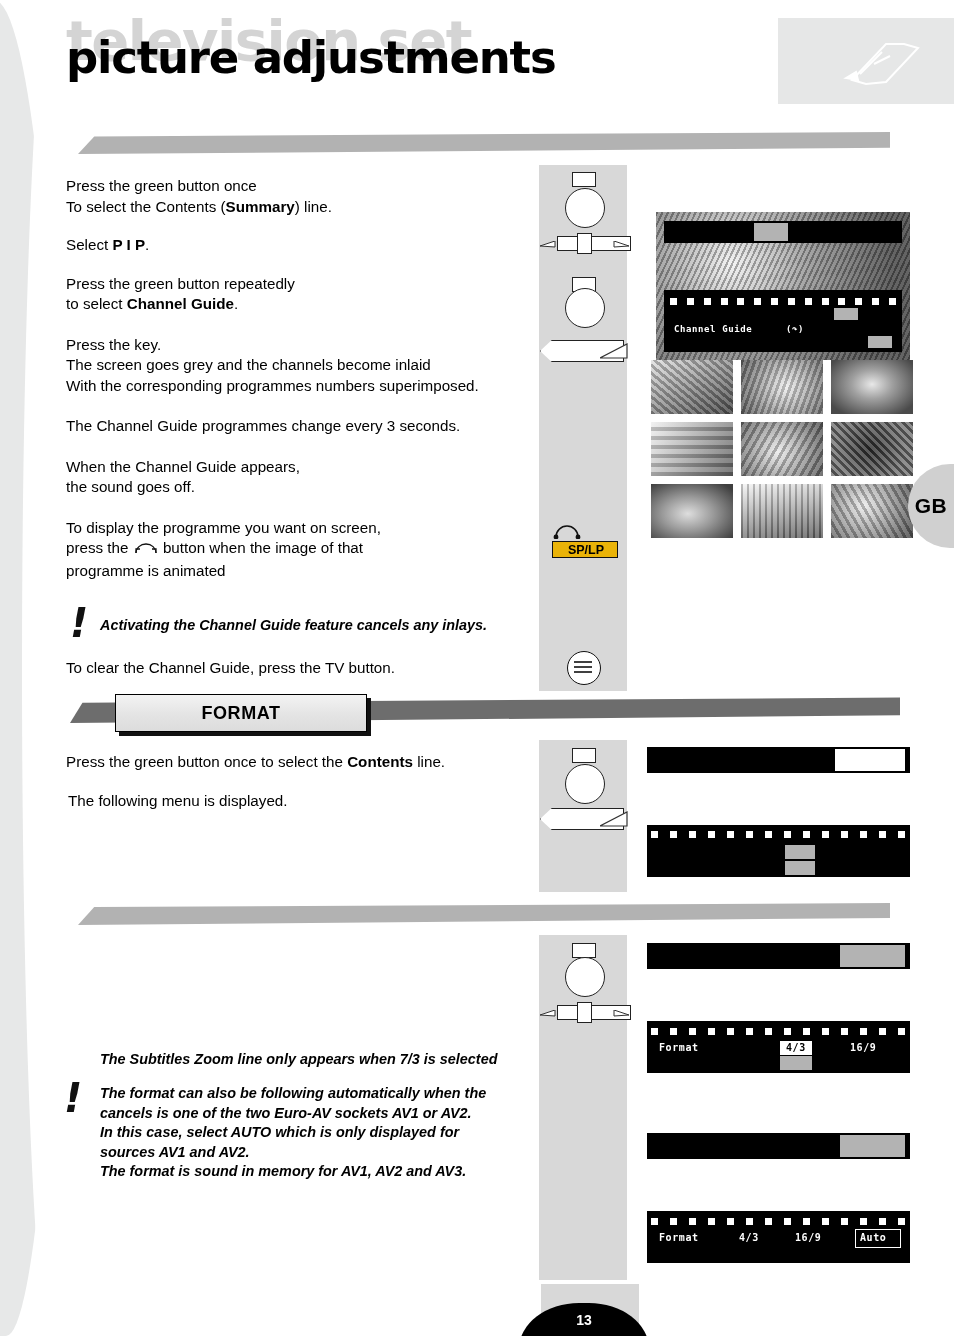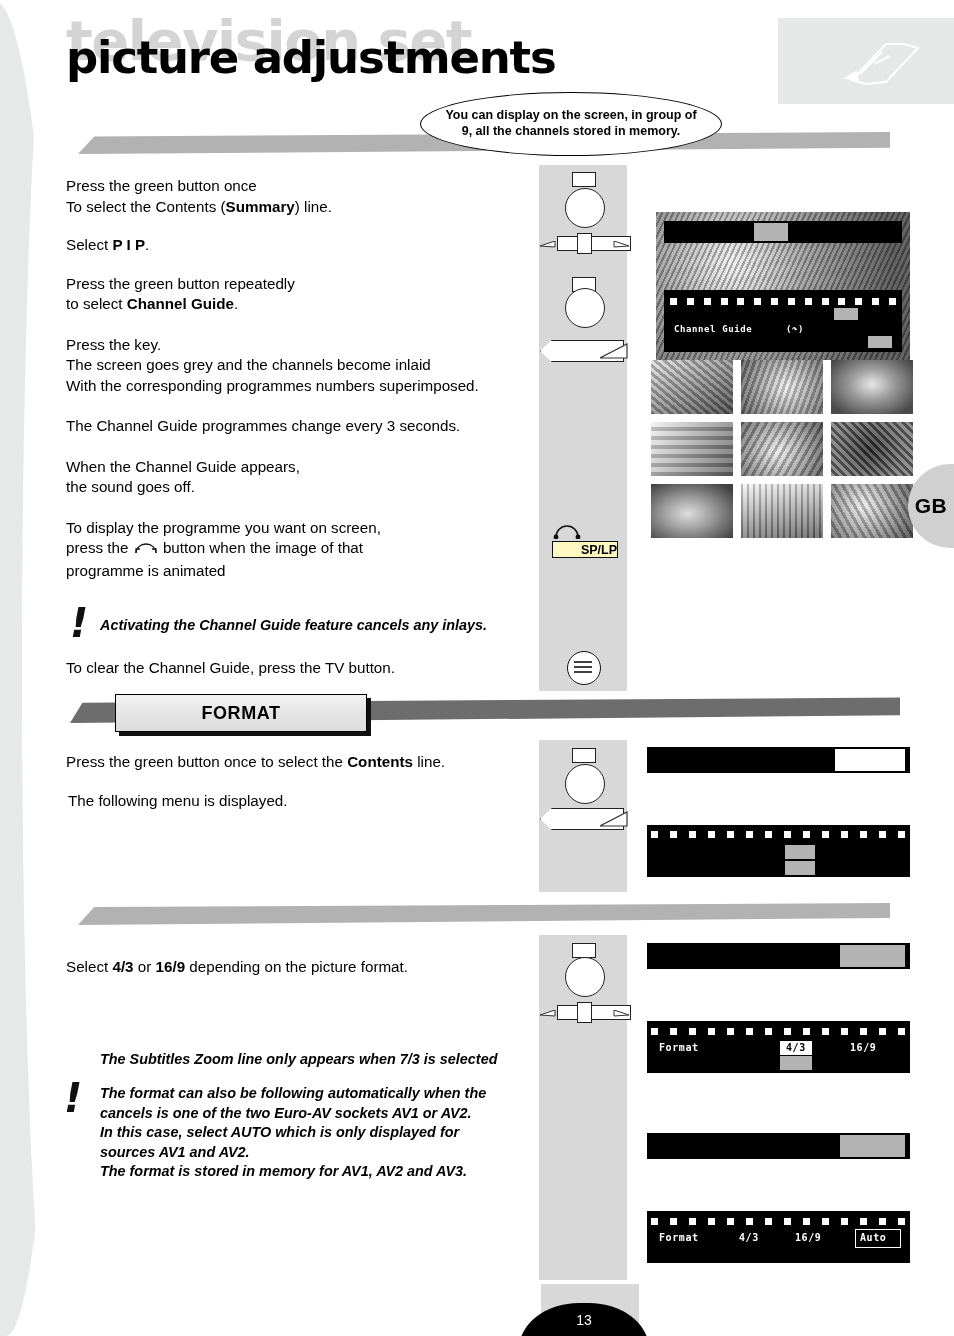--- a/index.html
+++ b/index.html
@@ -121,22 +121,22 @@
     position:absolute;width:72px;height:13px;background:#fff;border:1.4px solid #222;
   }
   .ic-bar-knob{
     position:absolute;width:13px;height:19px;background:#fff;border:1.4px solid #222;
   }
   .ic-arrowkey{
     position:absolute;width:82px;height:20px;background:#fff;border:1.5px solid #222;
     clip-path:polygon(0% 50%, 14% 0%, 100% 0%, 100% 100%, 14% 100%);
   }
   .ic-splp{
-    position:absolute;width:66px;height:17px;background:#fef9c3;border:1.4px solid #111;
-    font-size:12.5px;font-weight:bold;line-height:16px;text-align:right;padding-left:2px;
+    position:absolute;width:66px;height:17px;background:#eab308;border:1.4px solid #111;
+    font-size:12.5px;font-weight:bold;line-height:16px;text-align:center;padding-left:2px;
     box-sizing:border-box;color:#000;
   }
   .ic-menu-circle{
     position:absolute;width:32px;height:32px;border-radius:50%;
     background:#fff;border:1.6px solid #111;
   }
 
   
   .tvshot{position:absolute;}
   .tv-photo{
@@ -199,21 +199,21 @@
   
   .pagenum-grey{
     position:absolute;left:541px;top:1284px;width:98px;height:52px;background:#d8d8d8;
   }
   .pagenum{
     position:absolute;left:519px;top:1303px;width:130px;height:56px;
     background:#000;border-radius:60px 60px 0 0 / 46px 46px 0 0;
     display:flex;align-items:flex-start;justify-content:center;
   }
   .pagenum span{
-    color:#fff;font-size:14px;font-weight:normal;margin-top:9px;
+    color:#fff;font-size:14px;font-weight:bold;margin-top:9px;
   }
 </style>
 </head>
 <body>
 
 <div class="page">
 
   <div class="left-curve"></div>
   <div class="left-white"></div>
 
@@ -224,26 +224,20 @@
     <svg width="176" height="86" viewBox="0 0 176 86">
       <g stroke="#ffffff" stroke-width="2" fill="none">
         <path d="M74 62 L108 26 L126 26 L140 30 L108 64 L88 66 Z"></path>
         <path d="M82 56 L104 34"></path>
         <path d="M96 46 L112 38"></path>
         <path d="M68 60 L78 54 L80 62 Z" fill="#ffffff"></path>
       </g>
     </svg>
   </div>
 
-  <div class="callout">
-    <div class="callout-text">
-      <span>You can display on the screen, in group of</span><br>
-      <span>9, all the channels stored in memory.</span>
-    </div>
-  </div>
 
   <div class="wedge w1"></div>
   <div class="wedge-dark"></div>
   <div class="wedge w2"></div>
 
   <div class="format-band">
     <span>FORMAT</span>
   </div>
 
   <div class="body-text" style="left:66px;top:176px;width:460px;">
@@ -292,33 +286,30 @@
   </div>
 
   <div class="body-text" style="left:66px;top:752px;width:460px;">
     <p>
       <span>Press the green button once to select the </span><b>Contents</b><span> line.</span>
     </p>
     <p style="margin:2px">The following menu is displayed.</p>
   </div>
 
   <div class="body-text" style="left:66px;top:957px;width:470px;">
-    <p style="margin:0">
-      <span>Select </span><b>4/3</b><span> or </span><b>16/9</b><span> depending on the picture format.</span>
-    </p>
   </div>
 
   <div class="note" style="position:absolute;left:100px;top:1050px;width:430px;">The Subtitles Zoom line only appears when 7/3 is selected</div>
   <div class="bang" style="left:64px;top:1078px;">!</div>
   <div class="note" style="position:absolute;left:100px;top:1084px;width:430px;">
     <span>The format can also be following automatically when the</span><br>
     <span>cancels is one of the two Euro-AV sockets AV1 or AV2.</span><br>
     <span>In this case, select AUTO which is only displayed for</span><br>
     <span>sources AV1 and AV2.</span><br>
-    <span>The format is stored in memory for AV1, AV2 and AV3.</span>
+    <span>The format is sound in memory for AV1, AV2 and AV3.</span>
   </div>
 
   <div class="midcol c1"></div>
   <div class="midcol c2"></div>
   <div class="midcol c3"></div>
 
   <div class="ic-btn-rect" style="left:572px;top:172px;"></div>
   <div class="ic-btn-circle" style="left:565px;top:188px;"></div>
 
   <div class="ic-bar" style="left:557px;top:236px;"></div>

